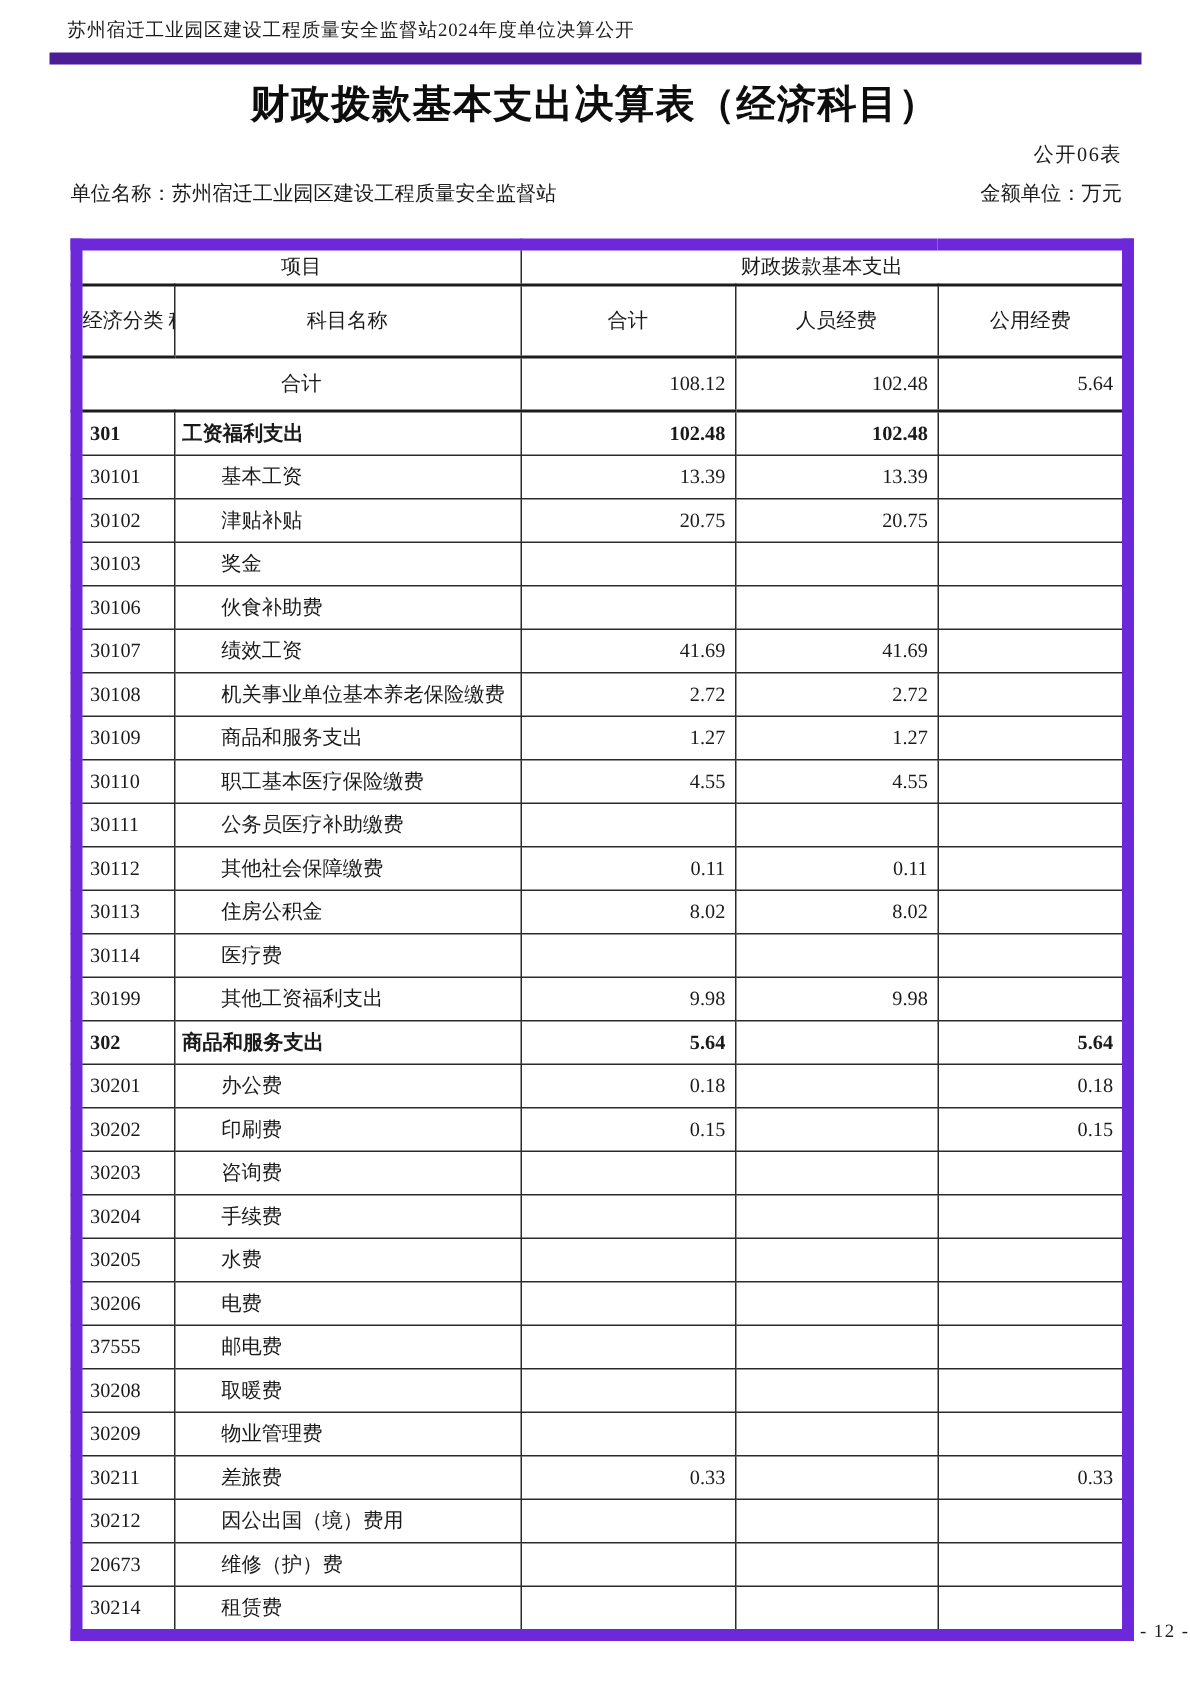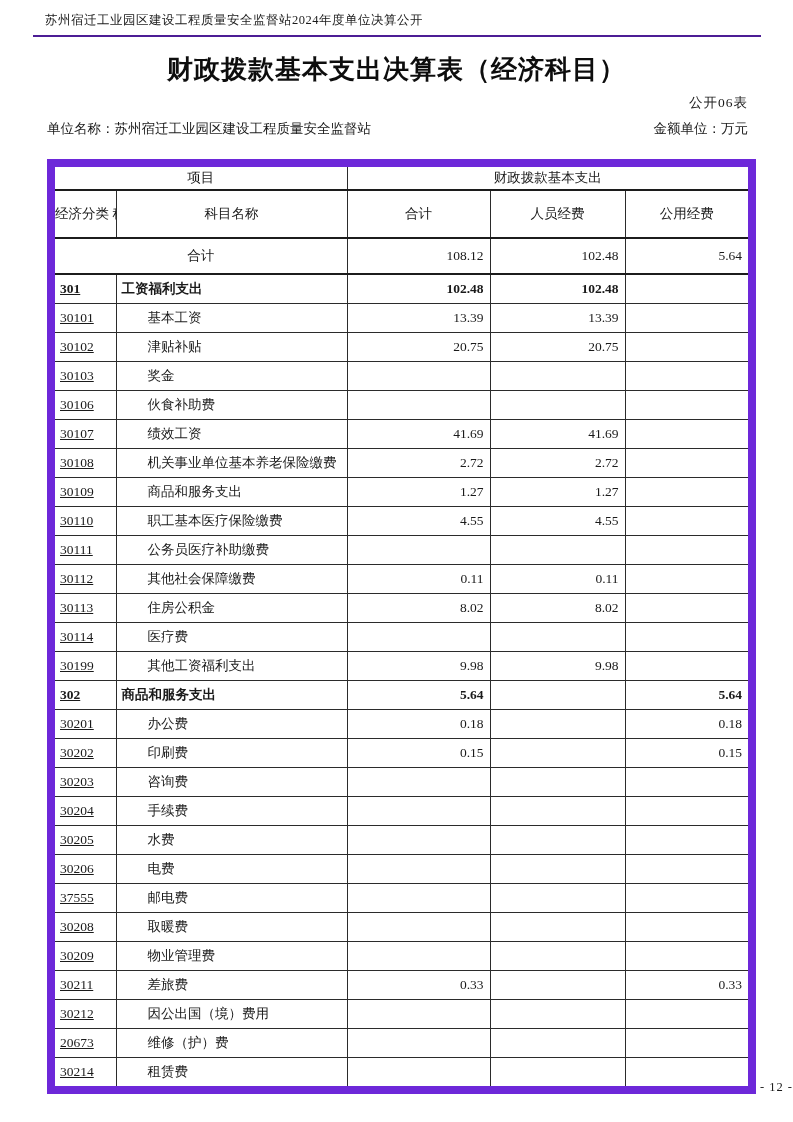--- a/index.html
+++ b/index.html
@@ -3,21 +3,21 @@
 <meta charset="utf-8">
 <style>
   html,body { margin:0; padding:0; background:#ffffff; }
   .page {
     position:relative; width:793px; height:1122px; margin:0 auto;
     background:#ffffff; color:#1a1a1a; overflow:hidden;
     font-family:"Liberation Serif","DejaVu Serif",serif;
   }
   .doc-header {
     position:absolute; left:33px; top:12px; width:728px;
-    border-bottom:2px solid #4c1d95; padding-bottom:6px;
+    border-bottom:8px solid #4c1d95; padding-bottom:6px;
     font-size:12.5px; letter-spacing:0.5px;
   }
   .doc-header span { padding-left:12px; }
   .title {
     position:absolute; left:0; top:52px; width:793px; margin:0;
     text-align:center; font-size:26px; font-weight:bold; letter-spacing:1px;
     color:#0d0d0d;
     font-family:Liberation Mono, monospace;
   }
   .table-label {
@@ -40,21 +40,21 @@
   .col-name  { width:231px; }
   .col-total { width:143px; }
   .col-pers  { width:135px; }
   .col-pub   { width:127px; }
   .hrow1 th { height:22px; text-align:center; border-bottom:2px solid #1c1c1c; }
   .hrow2 th { height:46px; text-align:center; border-bottom:2px solid #1c1c1c; }
   .code-h { white-space:pre-line; font-size:13px; line-height:1.35; }
   .total-row td { height:34px; border-bottom:2px solid #1c1c1c; }
   .total-row .center { text-align:center; }
   tr.data td { height:28px; }
-  td.code { text-align:left; padding-left:5px;text-decoration:underline; }
+  td.code { text-align:left; padding-left:5px; }
   td.name { text-align:left; padding-left:31px; }
   td.num  { text-align:right; padding-right:6px; }
   tr.bold td { font-weight:bold; }
   tr.bold td.name { padding-left:5px; }
   .page-footer {
     position:absolute; left:0; top:1080px; width:793px;
     text-align:right; font-size:12.5px; letter-spacing:1px;
   }
 </style>
 </head>

